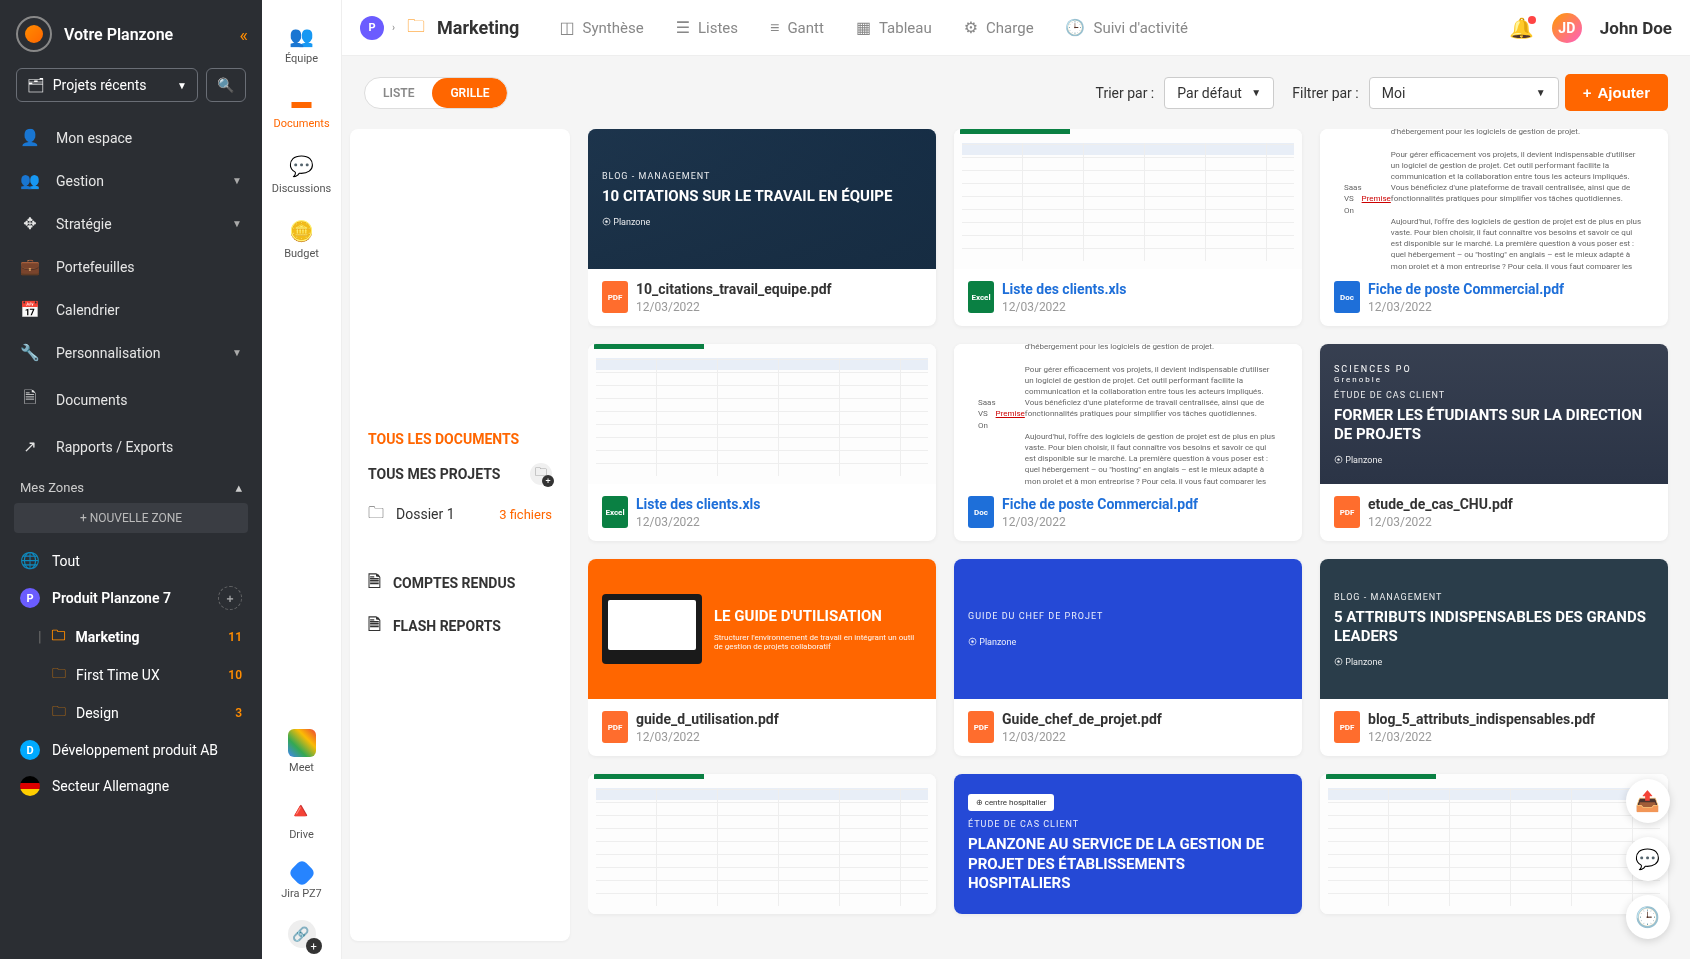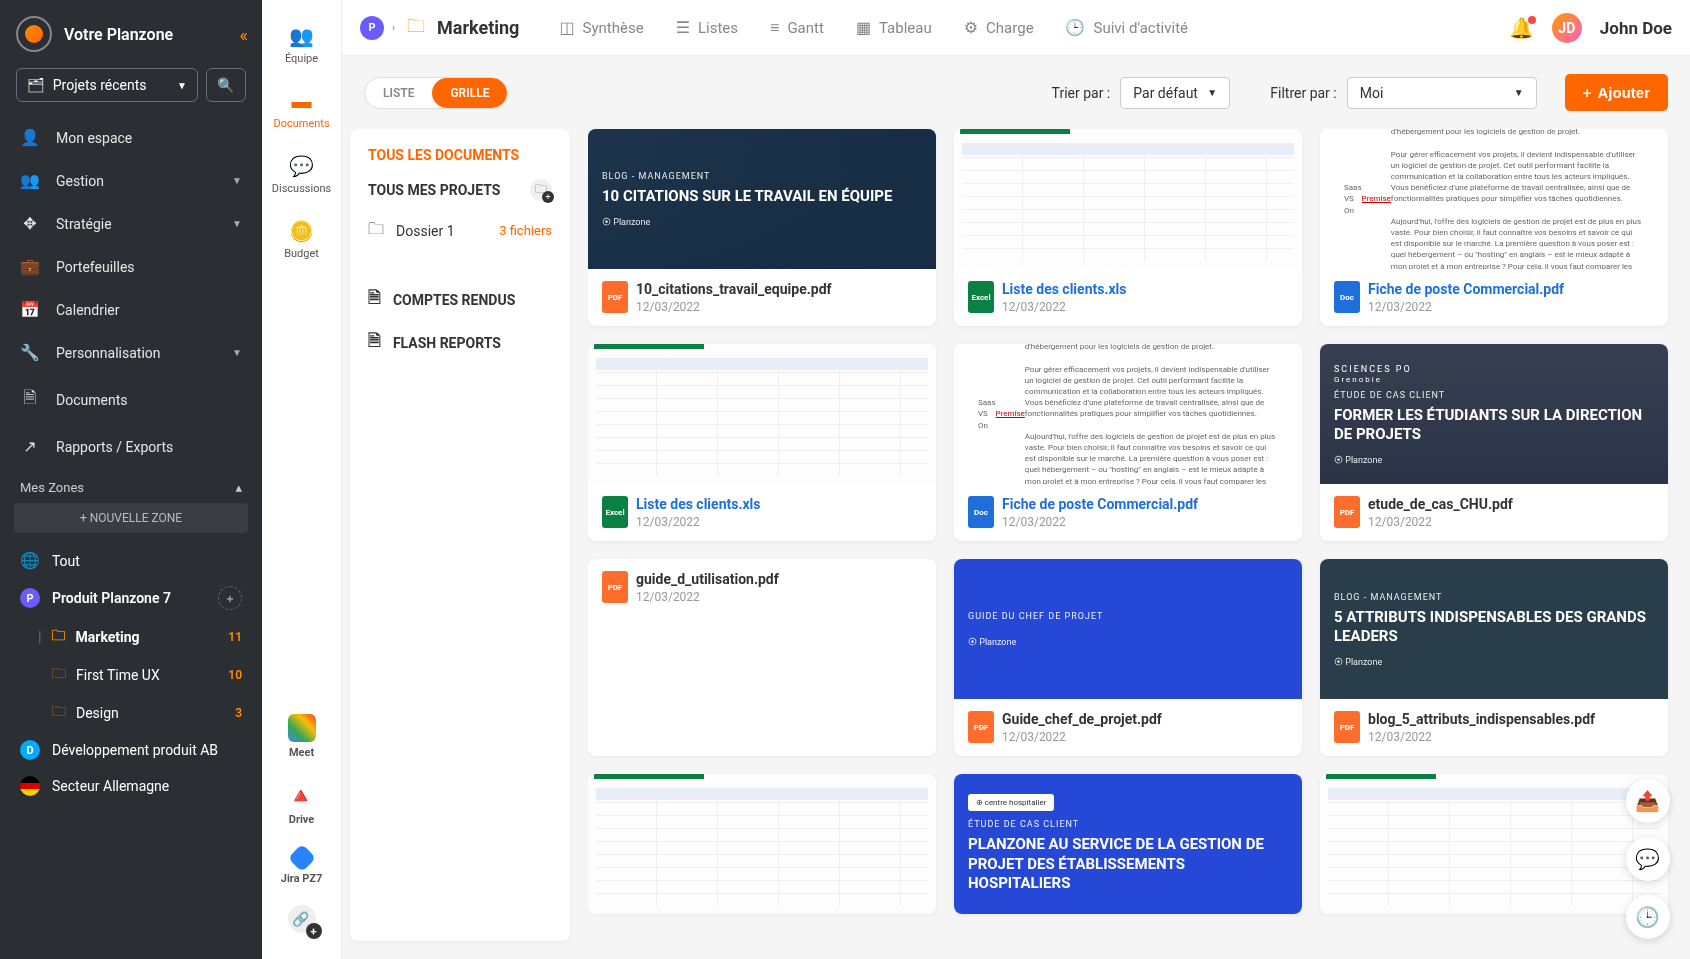--- a/index.html
+++ b/index.html
@@ -33,21 +33,21 @@
 .sb-sub .count { margin-left: auto; color: #ff8c00; font-size: 12px; font-weight: 600; }
 .flag { width: 20px; height: 20px; border-radius: 50%; }
 .flag-fr { background: linear-gradient(90deg,#0055a4 33%,#fff 33%,#fff 66%,#ef4135 66%); }
 .flag-de { background: linear-gradient(180deg,#000 33%,#dd0000 33%,#dd0000 66%,#ffce00 66%); }
 
 
 .rail { width: 80px; background: #fff; border-right: 1px solid #eee; display: flex; flex-direction: column; align-items: center; padding-top: 14px; gap: 4px; }
 .rail-item { width: 100%; display: flex; flex-direction: column; align-items: center; gap: 4px; padding: 10px 0; cursor: pointer; font-size: 11px; color: #555; }
 .rail-item.active { color: #ff6600; }
 .rail-icon { font-size: 20px; }
-.rail-bottom { margin-top: auto; padding-bottom: 20px; width: 100%; display: flex; flex-direction: column; align-items: center; gap: 6px; font-weight: bold; }
+.rail-bottom { margin-top: auto; padding-bottom: 5px; width: 100%; display: flex; flex-direction: column; align-items: center; gap: 6px; }
 .rail-app { width: 100%; display: flex; flex-direction: column; align-items: center; gap: 4px; padding: 8px 0; cursor: pointer; font-size: 11px; color: #555; }
 .rail-app-icon { width: 28px; height: 28px; border-radius: 6px; display: flex; align-items: center; justify-content: center; font-size: 16px; }
 .link-add { position: relative; width: 40px; height: 40px; display: flex; align-items: center; justify-content: center; }
 .link-add .link { width: 28px; height: 28px; border-radius: 50%; background: #eee; display: flex; align-items: center; justify-content: center; color: #888; }
 .link-add .plus { position: absolute; bottom: 0; right: 0; width: 16px; height: 16px; border-radius: 50%; background: #333; color: #fff; font-size: 11px; display: flex; align-items: center; justify-content: center; }
 
 
 .main { flex: 1; display: flex; flex-direction: column; background: #f5f5f5; overflow: hidden; }
 .topbar { background: #fff; border-bottom: 1px solid #eee; display: flex; align-items: center; height: 56px; padding: 0 18px; gap: 4px; }
 .proj-pill { width: 24px; height: 24px; border-radius: 50%; background: #6b5cff; color: #fff; font-size: 11px; font-weight: bold; display: flex; align-items: center; justify-content: center; }
@@ -55,32 +55,32 @@
 .folder-ico { color: #ff8c00; font-size: 18px; margin-right: 8px; }
 .proj-name { font-weight: 700; font-size: 18px; margin-right: 20px; }
 .tab { display: flex; align-items: center; gap: 8px; padding: 0 16px; height: 56px; color: #888; cursor: pointer; font-size: 15px; }
 .tab .ti { font-size: 16px; }
 .top-right { margin-left: auto; display: flex; align-items: center; gap: 18px; }
 .bell { position: relative; font-size: 20px; cursor: pointer; }
 .bell .dot { position: absolute; top: 0; right: -2px; width: 8px; height: 8px; border-radius: 50%; background: #ff4444; }
 .avatar { width: 30px; height: 30px; border-radius: 50%; background: linear-gradient(135deg,#ff9a00,#ff5ec4); color: #fff; font-size: 14px; font-weight: bold; display: flex; align-items: center; justify-content: center; }
 .username { font-weight: 700; font-size: 17px; }
 
-.toolbar { display: flex; align-items: center; padding: 18px 22px; gap: 28px; }
+.toolbar { display: flex; align-items: center; padding: 18px 22px; gap: 6px; }
 .toggle { background: #fff; border: 1px solid #ddd; border-radius: 999px; display: flex; overflow: hidden; font-size: 12px; font-weight: 600; }
 .toggle div { padding: 8px 18px; cursor: pointer; color: #888; }
 .toggle div.active { background: #ff6600; color: #fff; border-radius: 999px; }
 .filter-group { display: flex; align-items: center; gap: 10px; margin-left: 12px; }
 .filter-label { font-size: 14px; color: #333; }
 .select { background: #fff; border: 1px solid #ccc; border-radius: 4px; padding: 7px 12px; min-width: 110px; display: flex; align-items: center; justify-content: space-between; cursor: pointer; font-size: 14px; }
 .select.wide { min-width: 190px; }
 .add-btn { margin-left: auto; background: #ff6600; color: #fff; border: none; border-radius: 5px; padding: 10px 18px; font-size: 15px; font-weight: 600; cursor: pointer; display: flex; align-items: center; gap: 6px; }
 
 .content { flex: 1; display: flex; overflow: hidden; }
-.folders { width: 220px; background: #fff; border-radius: 8px; margin: 0 18px 18px 8px; padding: 18px; display: flex; flex-direction: column; gap: 16px; box-shadow: 0 1px 3px rgba(0,0,0,.05); }
+.folders { width: 220px; background: #fff; border-radius: 8px; margin: 0 18px 18px 8px; padding: 18px; display: flex; flex-direction: column; gap: 16px; box-shadow: 0 1px 3px rgba(0,0,0,.05); justify-content: center; }
 .folders .all { color: #ff6600; font-weight: 700; font-size: 14px; }
 .folders .row { display: flex; align-items: center; justify-content: space-between; }
 .folders .mesdoss { font-weight: 700; font-size: 14px; }
 .folders .add { width: 22px; height: 22px; border-radius: 50%; background: #f0f0f0; display: flex; align-items: center; justify-content: center; font-size: 12px; color: #666; cursor: pointer; position: relative; }
 .folders .add .plus { position: absolute; bottom: -2px; right: -2px; width: 12px; height: 12px; border-radius: 50%; background: #333; color: #fff; font-size: 9px; display: flex; align-items: center; justify-content: center; }
 .folder-row { display: flex; align-items: center; gap: 12px; cursor: pointer; }
 .folder-row .fi { font-size: 16px; color: #333; }
 .folder-row .count { margin-left: auto; color: #ff6600; font-size: 13px; }
 .folder-row.plain { font-weight: 700; font-size: 14px; gap: 12px; }
 
@@ -415,20 +415,27 @@
               </div>
     <div class="card-body">
       <div class="ftype pdf">PDF</div>
       <div>
         <div class="card-name ">etude_de_cas_CHU.pdf</div>
         <div class="card-date">12/03/2022</div>
       </div>
     </div>
             </div>
             <div class="card">
+              <div class="thumb pic-orange">
+                <div class="laptop"></div>
+                <div style="flex:1">
+                  <div class="headline" style="font-size:15px">LE GUIDE D'UTILISATION</div>
+                  <div style="font-size:8px;margin-top:6px;opacity:.95">Structurer l'environnement de travail en intégrant un outil de gestion de projets collaboratif</div>
+                </div>
+              </div>
     <div class="card-body">
       <div class="ftype pdf">PDF</div>
       <div>
         <div class="card-name ">guide_d_utilisation.pdf</div>
         <div class="card-date">12/03/2022</div>
       </div>
     </div>
             </div>
             <div class="card">
               <div class="thumb pic-blue">

